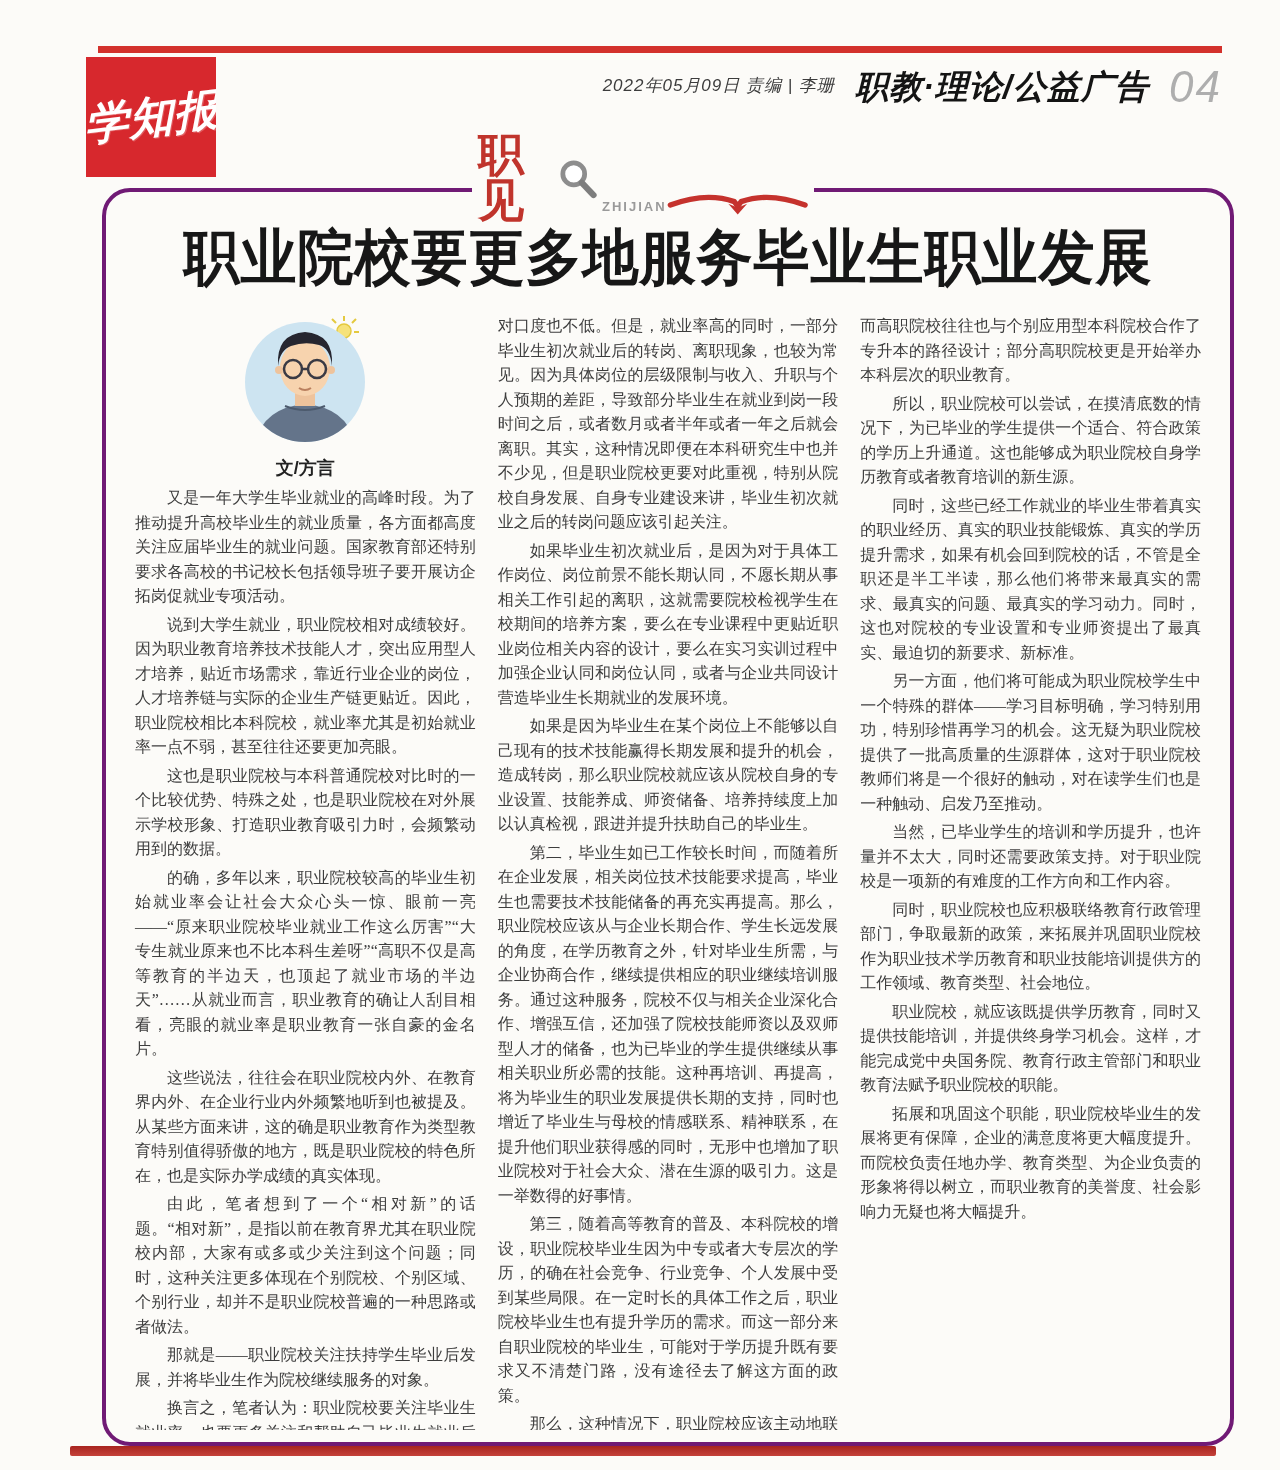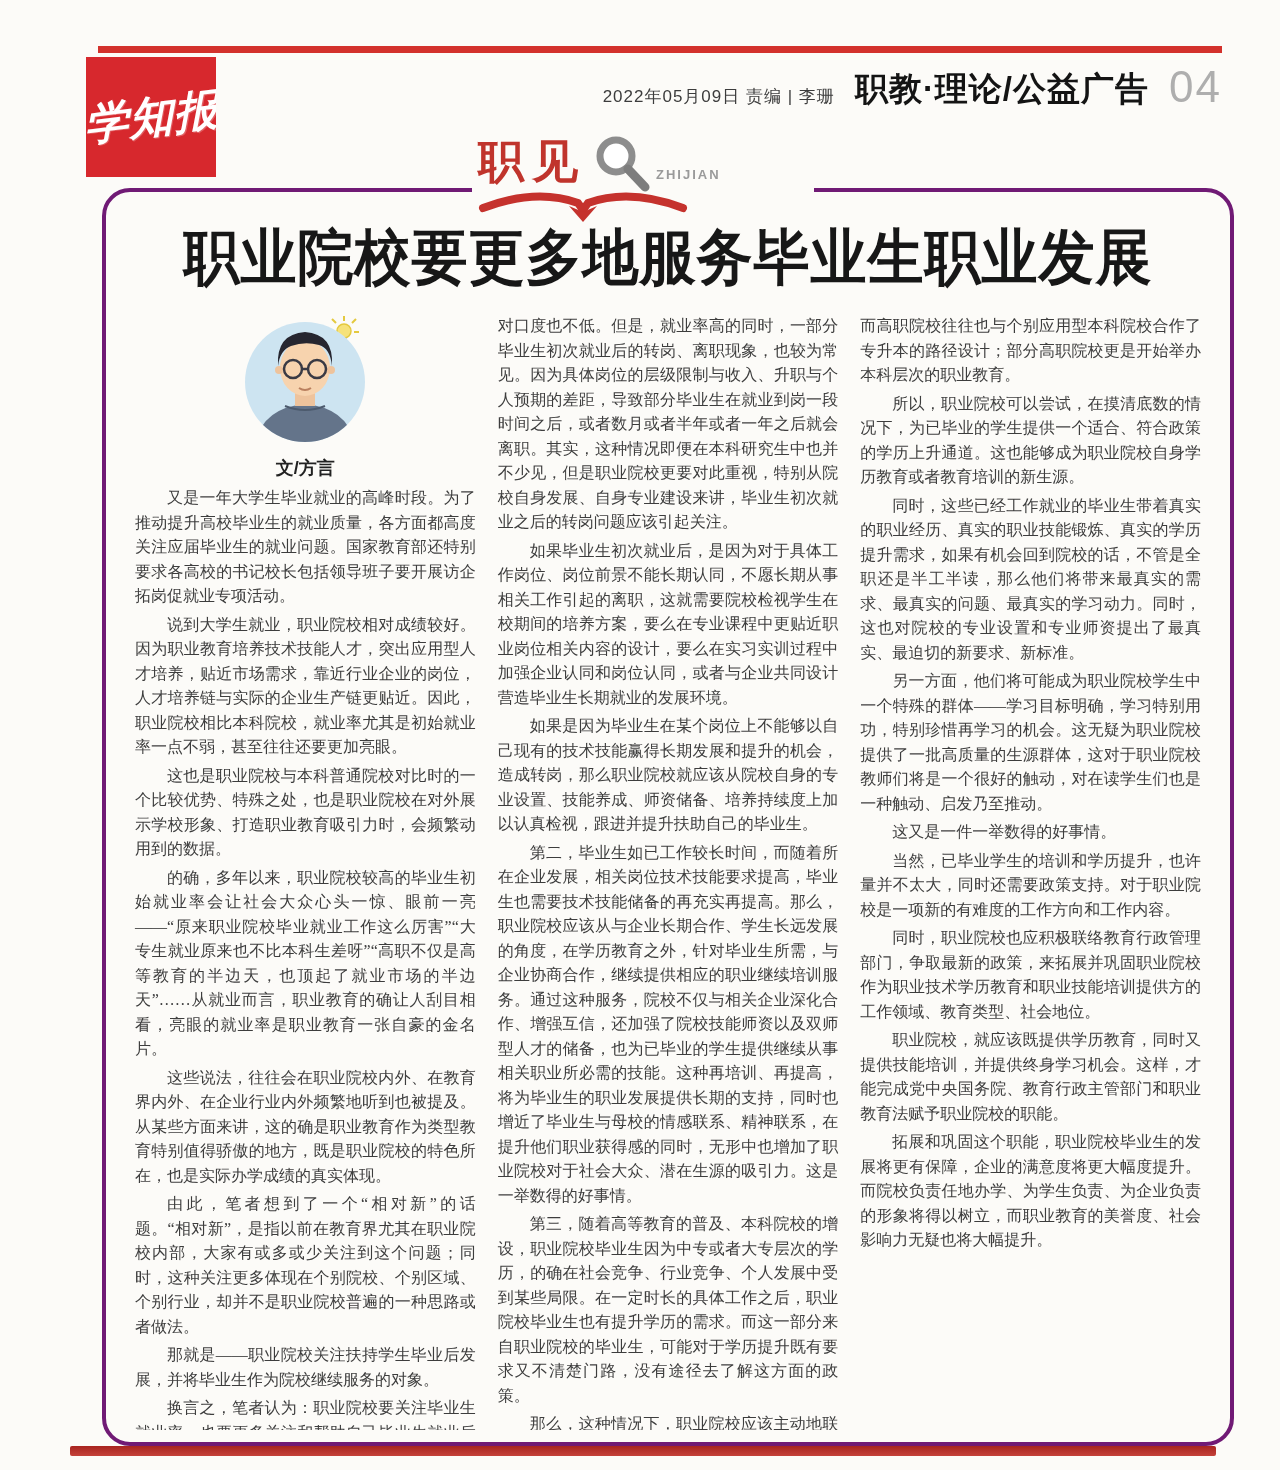--- a/index.html
+++ b/index.html
@@ -7,28 +7,28 @@
        font-family:"Liberation Sans","DejaVu Sans",sans-serif;}
   .page{position:relative;width:1280px;height:1470px;background:#fcfbf8;}
 
   
   .top-rule{position:absolute;left:98px;top:46px;width:1124px;height:7px;background:#d3312c;}
   .logo{position:absolute;left:86px;top:57px;width:130px;height:120px;background:#d7282d;
         display:flex;align-items:center;justify-content:center;overflow:hidden;}
   .logo span{color:#fff;font-family:"Liberation Serif","DejaVu Serif",serif;
         font-size:44px;font-weight:700;font-style:italic;transform:rotate(-7deg) skewX(-4deg);
         letter-spacing:1px;text-shadow:1px 1px 0 rgba(255,255,255,.25);white-space:nowrap;}
-  .mast-info{position:absolute;top:62px;right:58px;display:flex;align-items:flex-end;gap:20px;}
+  .mast-info{position:absolute;top:62px;right:58px;display:flex;align-items:center;gap:20px;font-style:italic;}
   .date-line{font-size:17px;color:#3c3c3c;letter-spacing:1px;padding-bottom:4px;}
   .section-title{font-size:33px;font-weight:700;color:#141414;letter-spacing:1px;}
   .page-number{font-size:44px;color:#aeaeae;font-weight:400;letter-spacing:2px;}
 
   
   .badge{position:absolute;top:132px;left:472px;width:330px;z-index:5;background:#fcfbf8;
-         display:flex;flex-direction:column;align-items:flex-start;padding:0 6px;}
+         display:flex;flex-direction:row;align-items:flex-end;padding:0 6px;}
   .badge-row{display:flex;align-items:center;gap:4px;}
   .badge-title{font-family:"Liberation Serif","DejaVu Serif",serif;font-size:46px;font-weight:700;
          color:#c0342c;letter-spacing:8px;line-height:1;}
   .badge-sub{font-size:13px;color:#9a9a9a;letter-spacing:2px;align-self:flex-end;margin-bottom:10px;font-weight:bold;}
   .badge-swoosh{margin-top:-8px;}
 
   
   .frame{position:absolute;left:102px;top:188px;width:1132px;height:1258px;
          border:4px solid #701a75;border-radius:28px;box-sizing:border-box;z-index:1;}
   .headline{margin:0;padding-top:24px;text-align:center;font-size:56px;font-weight:900;
@@ -129,23 +129,22 @@
           <p class="para">如果是因为毕业生在某个岗位上不能够以自己现有的技术技能赢得长期发展和提升的机会，造成转岗，那么职业院校就应该从院校自身的专业设置、技能养成、师资储备、培养持续度上加以认真检视，跟进并提升扶助自己的毕业生。</p>
           <p class="para">第二，毕业生如已工作较长时间，而随着所在企业发展，相关岗位技术技能要求提高，毕业生也需要技术技能储备的再充实再提高。那么，职业院校应该从与企业长期合作、学生长远发展的角度，在学历教育之外，针对毕业生所需，与企业协商合作，继续提供相应的职业继续培训服务。通过这种服务，院校不仅与相关企业深化合作、增强互信，还加强了院校技能师资以及双师型人才的储备，也为已毕业的学生提供继续从事相关职业所必需的技能。这种再培训、再提高，将为毕业生的职业发展提供长期的支持，同时也增近了毕业生与母校的情感联系、精神联系，在提升他们职业获得感的同时，无形中也增加了职业院校对于社会大众、潜在生源的吸引力。这是一举数得的好事情。</p>
           <p class="para">第三，随着高等教育的普及、本科院校的增设，职业院校毕业生因为中专或者大专层次的学历，的确在社会竞争、行业竞争、个人发展中受到某些局限。在一定时长的具体工作之后，职业院校毕业生也有提升学历的需求。而这一部分来自职业院校的毕业生，可能对于学历提升既有要求又不清楚门路，没有途径去了解这方面的政策。</p>
           <p class="para">那么，这种情况下，职业院校应该主动地联系这类毕业生，主动摸清需求、探索途径。其实，就现在的中职学校和高职院校而言，中职往往与高职院校、本科院校有3+2甚至于3+4的培养途径；</p>
         </div>
       <div class="col">
           <p class="para cont">而高职院校往往也与个别应用型本科院校合作了专升本的路径设计；部分高职院校更是开始举办本科层次的职业教育。</p>
           <p class="para">所以，职业院校可以尝试，在摸清底数的情况下，为已毕业的学生提供一个适合、符合政策的学历上升通道。这也能够成为职业院校自身学历教育或者教育培训的新生源。</p>
           <p class="para">同时，这些已经工作就业的毕业生带着真实的职业经历、真实的职业技能锻炼、真实的学历提升需求，如果有机会回到院校的话，不管是全职还是半工半读，那么他们将带来最真实的需求、最真实的问题、最真实的学习动力。同时，这也对院校的专业设置和专业师资提出了最真实、最迫切的新要求、新标准。</p>
           <p class="para">另一方面，他们将可能成为职业院校学生中一个特殊的群体——学习目标明确，学习特别用功，特别珍惜再学习的机会。这无疑为职业院校提供了一批高质量的生源群体，这对于职业院校教师们将是一个很好的触动，对在读学生们也是一种触动、启发乃至推动。</p>
-          <p class="para">这又是一件一举数得的好事情。</p>
           <p class="para">当然，已毕业学生的培训和学历提升，也许量并不太大，同时还需要政策支持。对于职业院校是一项新的有难度的工作方向和工作内容。</p>
           <p class="para">同时，职业院校也应积极联络教育行政管理部门，争取最新的政策，来拓展并巩固职业院校作为职业技术学历教育和职业技能培训提供方的工作领域、教育类型、社会地位。</p>
           <p class="para">职业院校，就应该既提供学历教育，同时又提供技能培训，并提供终身学习机会。这样，才能完成党中央国务院、教育行政主管部门和职业教育法赋予职业院校的职能。</p>
-          <p class="para">拓展和巩固这个职能，职业院校毕业生的发展将更有保障，企业的满意度将更大幅度提升。而院校负责任地办学、为学生负责、为企业负责的形象将得以树立，而职业教育的美誉度、社会影响力无疑也将大幅提升。</p>
+          <p class="para">拓展和巩固这个职能，职业院校毕业生的发展将更有保障，企业的满意度将更大幅度提升。而院校负责任地办学、教育类型、为企业负责的形象将得以树立，而职业教育的美誉度、社会影响力无疑也将大幅提升。</p>
         </div>
     </div>
   </div>
 
   <div class="bottom-bar"></div>
 </div>
 
 </body></html>

